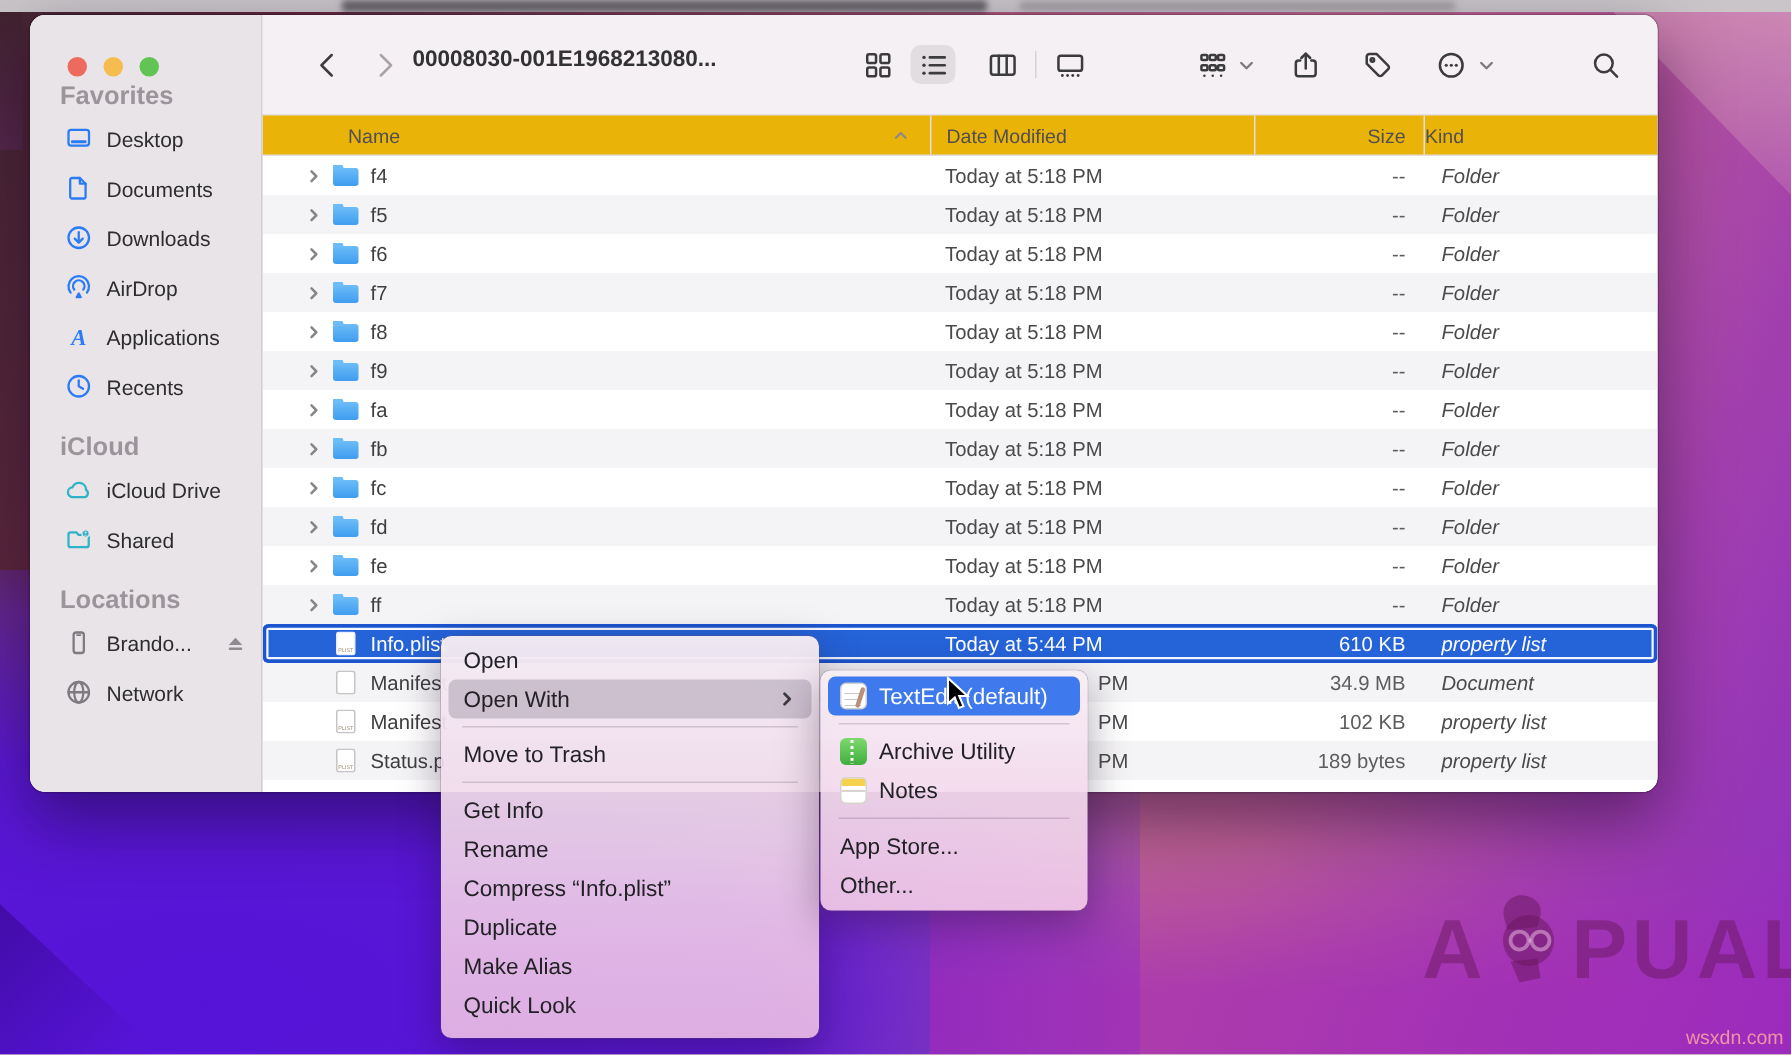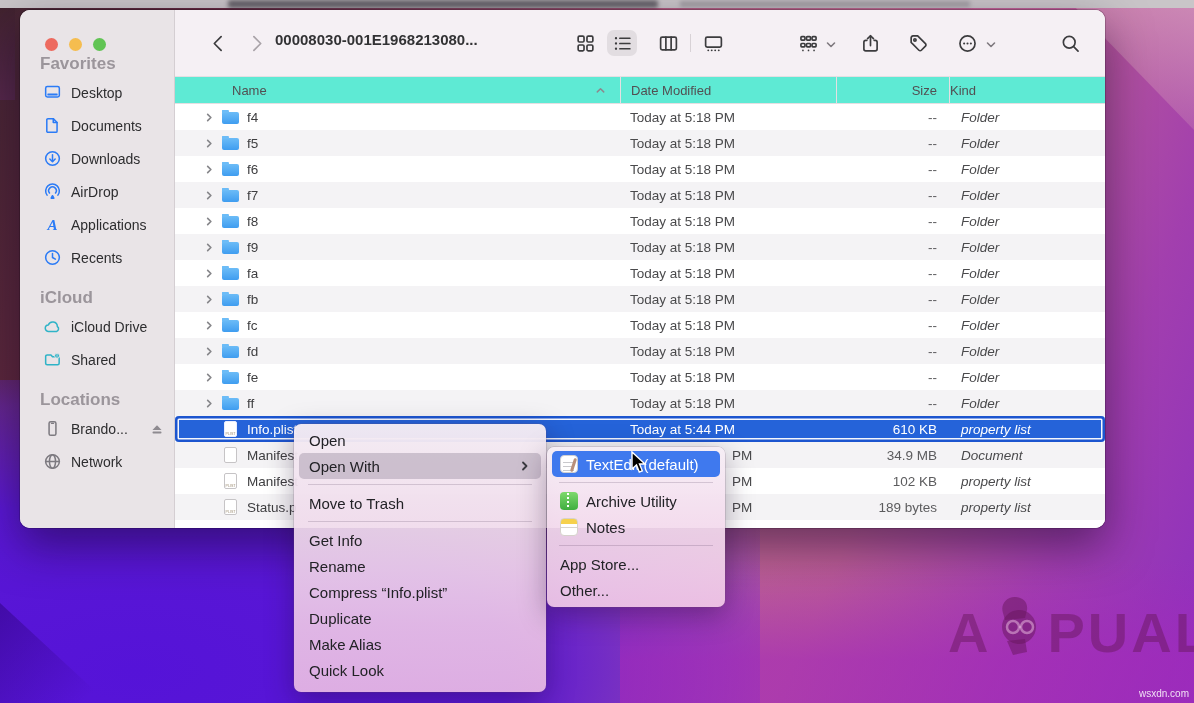--- a/index.html
+++ b/index.html
@@ -20,21 +20,21 @@
 
   .edge-strip-top{position:absolute;left:0;top:0;width:100%;height:8px;background:#c9c5c8;}
   .smudge1{position:absolute;left:228px;top:0;width:430px;height:8px;background:rgba(45,42,50,.62);filter:blur(2px);border-radius:2px;}
   .smudge2{position:absolute;left:680px;top:1px;width:290px;height:6px;background:rgba(90,86,95,.35);filter:blur(2px);}
   .corner-dark{position:absolute;left:0;top:0;width:15px;height:100px;background:linear-gradient(180deg,#40222d,#55284a);}
 
   
   .watermark{position:absolute;left:948px;top:600px;display:flex;align-items:center;
     color:rgba(104,22,92,.48);font-weight:800;font-size:56px;letter-spacing:3px;user-select:none;}
   .watermark svg{margin:-14px -4px 0 -2px;}
-  .site-credit{position:absolute;right:5px;bottom:4px;font-size:10px;color:#ffffff;opacity:.85;}
+  .site-credit{position:absolute;right:5px;bottom:4px;font-size:13px;color:#fca5a5;opacity:.85;}
 
   
   .finder-window{position:absolute;left:20px;top:10px;width:1085px;height:518px;border-radius:10px;
     background:#fff;box-shadow:0 18px 45px rgba(20,5,35,.5),0 0 0 1px rgba(0,0,0,.18);display:flex;overflow:hidden;z-index:5;}
 
   
   .sidebar{flex:0 0 155px;background:#e9e4e7;border-right:1px solid #d4ced2;position:relative;box-sizing:border-box;padding-top:30px;}
   .traffic{position:absolute;top:28px;left:25px;display:flex;gap:11px;}
   .traffic i{width:13px;height:13px;border-radius:50%;display:block;}
   .tl-red{background:#ed6a5f;}.tl-yellow{background:#f5bd4f;}.tl-green{background:#61c454;}
@@ -54,21 +54,21 @@
   .tb{position:absolute;top:20px;display:flex;align-items:center;justify-content:center;width:30px;height:26px;color:#3c3c3e;}
   .tb svg{width:21px;height:21px;}
   .tb-disabled{color:#a9a3a8;}
   .tb-title{position:absolute;left:100px;top:21px;font-size:15px;font-weight:700;color:#323234;white-space:nowrap;}
   .tb-pill{background:#e2dde1;border-radius:7px;}
   .tb-divider{position:absolute;top:24px;width:1px;height:18px;background:#d8d2d6;}
   .tb-chev{position:absolute;top:27px;width:12px;height:12px;color:#7e797e;}
   .tb-chev svg{width:12px;height:12px;}
 
   
-  .list-header{display:flex;height:26px;flex:0 0 26px;align-items:center;background:#5eead4;
+  .list-header{display:flex;height:26px;flex:0 0 26px;align-items:center;background:#eab308;
     border-top:1px solid #e4dfe2;border-bottom:1px solid #e4dfe2;font-size:13px;color:#524f52;}
   .lh-cell{box-sizing:border-box;height:100%;display:flex;align-items:center;}
   .lh-name{flex:0 0 445px;padding-left:57px;}
   .lh-sort{margin-left:auto;margin-right:14px;color:#8d888d;display:flex;}
   .lh-sort svg{width:11px;height:11px;}
   .lh-date{flex:0 0 216px;padding-left:10px;border-left:1px solid #e4dfe2;}
   .lh-size{flex:0 0 113px;justify-content:flex-end;padding-right:12px;border-left:1px solid #e4dfe2;}
   .lh-kind{flex:1;padding-left:0;border-left:1px solid #e4dfe2;}
 
   

